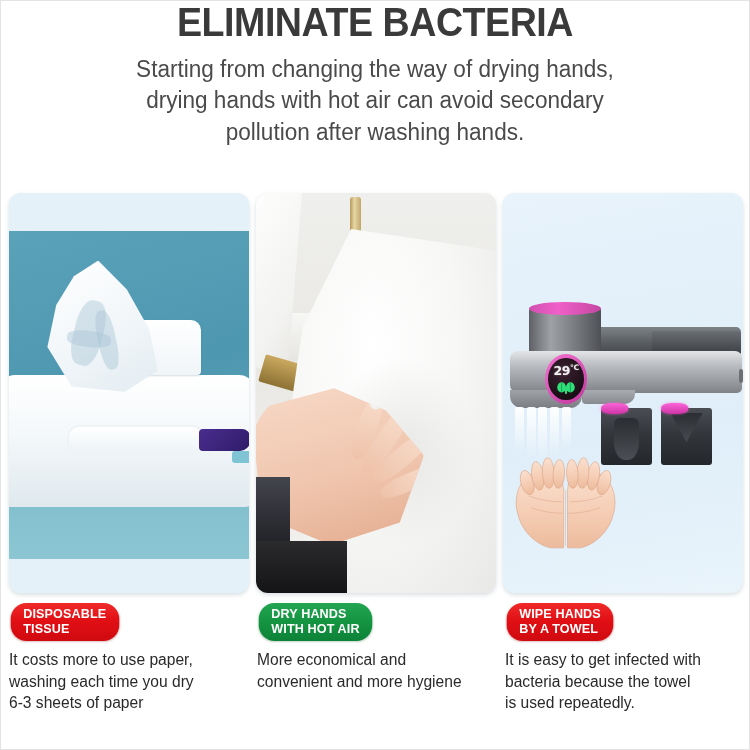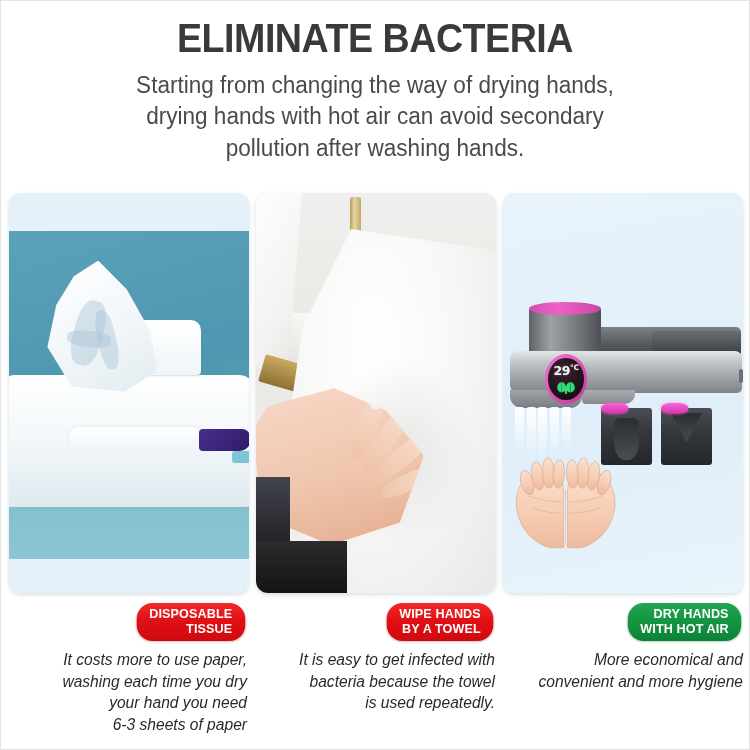--- a/index.html
+++ b/index.html
@@ -13,21 +13,21 @@
 
   #page {
     position: relative;
     width: 750px; height: 750px;
     background: #ffffff;
     border: 1px solid #e3e3e3;
     overflow: hidden;
   }
 
   
-  #header { padding-top: 16px; text-align: center; }
+  #header { text-align: center; }
 
   #title {
     font-size: 40px;
     font-weight: bold;
     letter-spacing: -0.5px;
     color: #3a3a3a;
     font-family: "Liberation Sans", sans-serif;
     transform: scaleX(0.94);
     line-height: 1.08;
   }
@@ -362,21 +362,21 @@
   .hands { position: absolute; left: 2%; bottom: 2%; width: 48%; height: 44%; }
 
   
   #captions {
     position: absolute;
     top: 602px; left: 8px;
     width: 734px;
     display: flex;
     gap: 10px;
   }
-  .cap { flex: 1 1 0; text-align: right; }
+  .cap { flex: 1 1 0; text-align: left; }
 
   .badge {
     display: inline-block;
     padding: 4px 13px 5px;
     border-radius: 16px;
     color: #ffffff;
     font-size: 13px;
     font-weight: bold;
     line-height: 1.12;
     letter-spacing: 0.1px;
@@ -389,21 +389,21 @@
   .badge-green {
     background: linear-gradient(180deg,#23a552 0%,#149440 50%,#0d8238 100%);
     box-shadow: 0 1px 2px rgba(0,80,30,0.25);
   }
   .cap-text {
     margin-top: 8px;
     font-size: 15.6px;
     color: #2a2a2a;
     line-height: 1.38;
   }
-  .cap-text div { white-space: nowrap; font-style: italic; }
+  .cap-text div { white-space: nowrap; }
 </style>
 </head>
 <body>
 
 <div id="page">
 
   <div id="header">
     <div id="title">ELIMINATE BACTERIA</div>
     <div id="subtitle">
       <div>Starting from changing the way of drying hands,</div>
@@ -556,41 +556,40 @@
   <div id="captions">
 
     <div class="cap">
       <div class="badge badge-red">
         <div>DISPOSABLE</div>
         <div>TISSUE</div>
       </div>
       <div class="cap-text">
         <div>It costs more to use paper,</div>
         <div>washing each time you dry</div>
-        <div>your hand you need</div>
         <div>6-3 sheets of paper</div>
+      </div>
+    </div>
+
+    <div class="cap">
+      <div class="badge badge-green">
+        <div>DRY HANDS</div>
+        <div>WITH HOT AIR</div>
+      </div>
+      <div class="cap-text">
+        <div>More economical and</div>
+        <div>convenient and more hygiene</div>
       </div>
     </div>
 
     <div class="cap">
       <div class="badge badge-red">
         <div>WIPE HANDS</div>
         <div>BY A TOWEL</div>
       </div>
       <div class="cap-text">
         <div>It is easy to get infected with</div>
         <div>bacteria because the towel</div>
         <div>is used repeatedly.</div>
       </div>
     </div>
-
-    <div class="cap">
-      <div class="badge badge-green">
-        <div>DRY HANDS</div>
-        <div>WITH HOT AIR</div>
-      </div>
-      <div class="cap-text">
-        <div>More economical and</div>
-        <div>convenient and more hygiene</div>
-      </div>
-    </div>
   </div>
 </div>
 
 </body></html>

